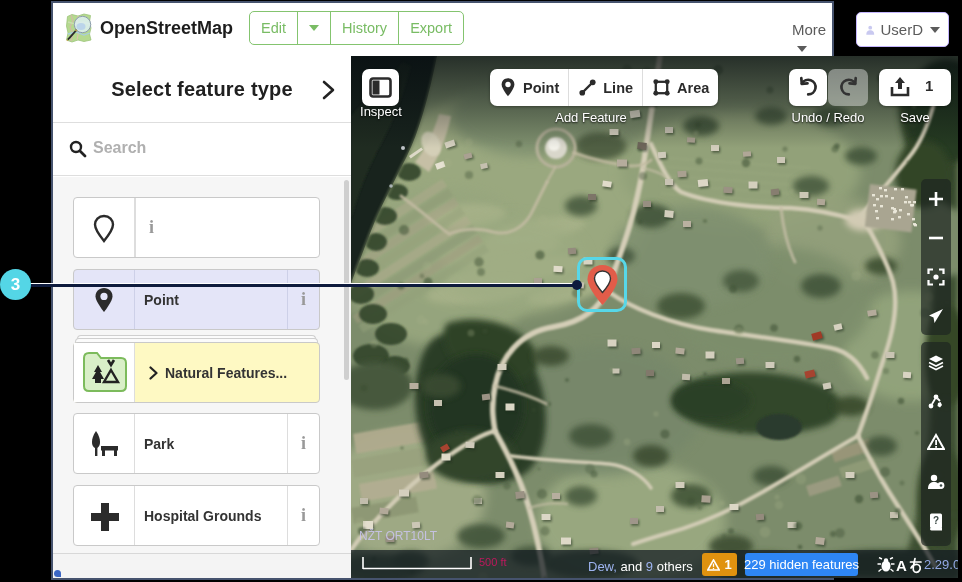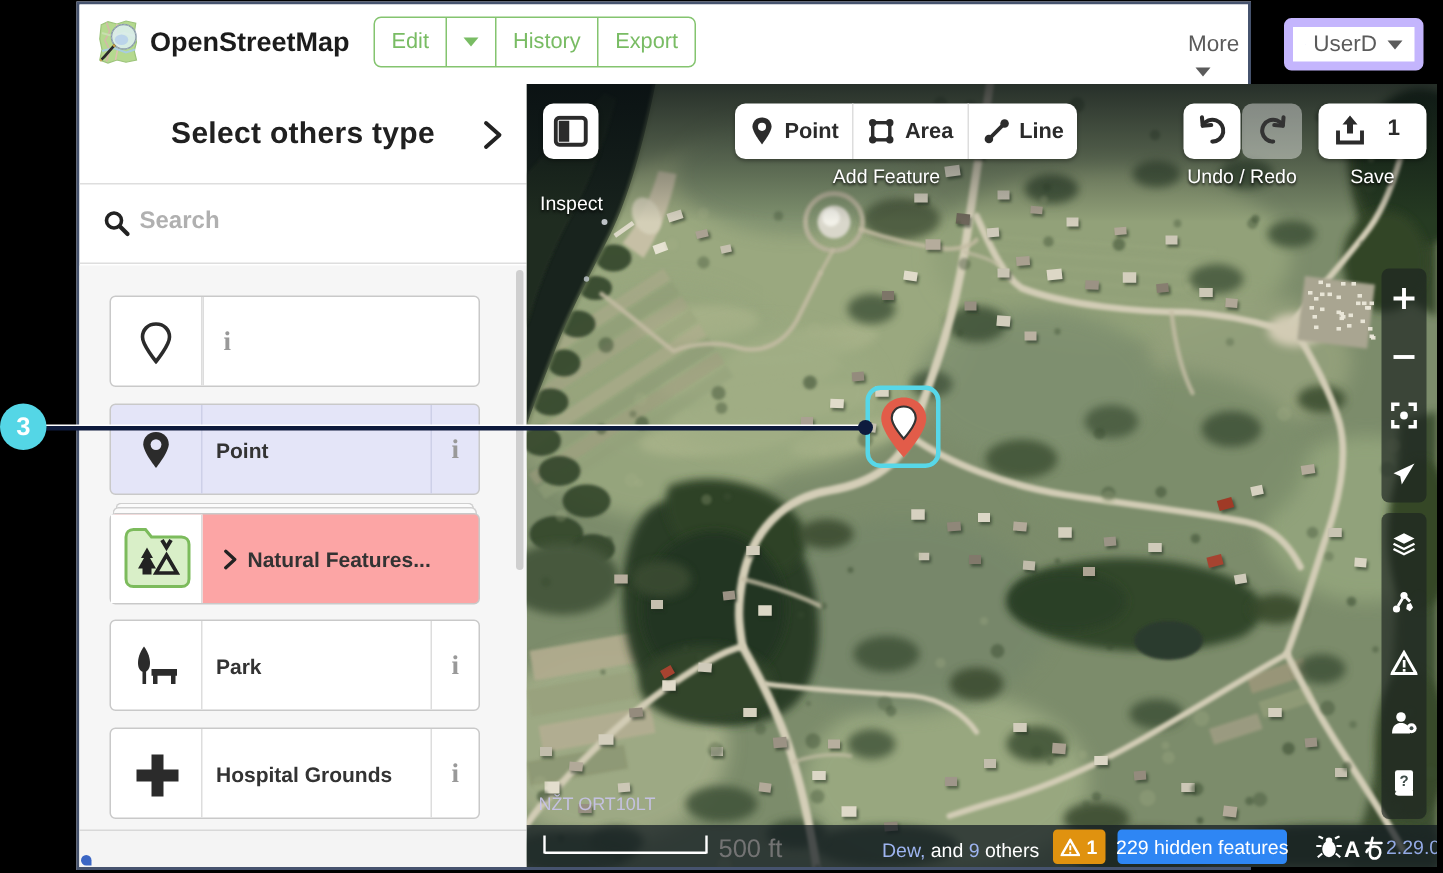--- a/index.html
+++ b/index.html
@@ -14,21 +14,21 @@
   .editgrp { position:absolute; left:196px; top:8px; height:34px; display:flex;
     border:1px solid #84c46f; border-radius:5px; background:#fff; overflow:hidden; }
   .editgrp .b { padding:0 11px; display:flex; align-items:center; color:#79bc64;
     font-size:14.5px; border-right:1px solid #84c46f;text-align:right; }
   .editgrp .b:last-child { border-right:none; }
   .caret { display:inline-block; width:0; height:0; border-left:5px solid transparent;
     border-right:5px solid transparent; border-top:6px solid #79bc64; }
   .more { position:absolute; left:739px; top:18px; font-size:15px; color:#5b5b5b; }
   .more .caret { border-top-color:#5b5b5b; margin-left:5px; }
   .userbtn { position:absolute; left:803px; top:9px; width:93px; height:35px;
-    border:6px solid #c4b5fd; border-radius:5px; display:flex; align-items:center;
+    border:1px solid #c4b5fd; border-radius:5px; display:flex; align-items:center;
     padding:0 8px; background:#fff; }
   .userbtn .uname { font-size:15px; color:#5b5b5b; margin-left:5px; }
   .userbtn .caret { border-top-color:#5b5b5b; margin-left:7px; }
   
   .side { position:absolute; left:0; top:53px; width:298px; height:522px; background:#fff; }
   .side h1 { font-size:20px; font-weight:bold; color:#202020; text-align:center;
     padding-top:22px; letter-spacing:0.2px; }
   .srow { position:absolute; left:0; top:66px; width:100%; height:54px;
     border-top:1px solid #dedede; border-bottom:1px solid #dedede; }
   .srow .ph { position:absolute; left:40px; top:16px; font-size:16px; font-weight:bold; color:#b0b0b0; }
@@ -98,21 +98,21 @@
       <svg width="23" height="23" viewBox="0 0 20 20">
           <circle cx="10" cy="6.5" r="3.6" fill="#c9c9f0"></circle>
           <path d="M2.5 20 C2.5 13.5 6 11.5 10 11.5 C14 11.5 17.5 13.5 17.5 20 Z" fill="#c9c9f0"></path>
         </svg>
       <span class="uname">UserD</span>
         <span class="caret"></span>
     </div>
   </div>
 
   <div class="side">
-    <h1>Select others type</h1>
+    <h1>Select feature type</h1>
     <svg class="chevsvg" style="position:absolute; right:16px; top:24px" width="13" height="20" viewBox="0 0 13 20">
         <path d="M2 2 L11 10 L2 18" fill="none" stroke="#222" stroke-width="2.6" stroke-linecap="round" stroke-linejoin="round"></path>
       </svg>
     <div class="srow">
       <svg style="position:absolute;left:16px;top:17px" width="18" height="18" viewBox="0 0 18 18">
           <circle cx="7" cy="7" r="5" fill="none" stroke="#222" stroke-width="2.4"></circle>
           <line x1="11" y1="11" x2="16" y2="16" stroke="#222" stroke-width="2.8" stroke-linecap="round"></line>
         </svg>
       <div class="ph">Search</div>
     </div>
@@ -131,21 +131,21 @@
               <path d="M12 1 C6.8 1 3.5 4.8 3.5 9.2 C3.5 14.4 12 25 12 25 C12 25 20.5 14.4 20.5 9.2 C20.5 4.8 17.2 1 12 1 Z" fill="#2b2b2b"></path>
               <circle cx="12" cy="9.4" r="3.6" fill="#e4e5f8"></circle>
             </svg>
           </div>
         <div class="tx">Point</div>
         <div class="info" style="border-left-color:#cdd0e8">i</div>
       </div>
 
       <div style="position:absolute; left:24px; top:158px; width:239px; height:6px; border:1px solid #cfcfcf; border-bottom:none; border-radius:4px 4px 0 0; background:#fbfbfb"></div>
       <div style="position:absolute; left:22px; top:161px; width:243px; height:6px; border:1px solid #cfcfcf; border-bottom:none; border-radius:4px 4px 0 0; background:#fbfbfb"></div>
-      <div class="card" style="top:165px; background:#fca5a5">
+      <div class="card" style="top:165px; background:#fef9c3">
         <div class="ic" style="background:#fff">
           <svg style="position:absolute;left:7px;top:7px" width="48" height="44" viewBox="0 0 48 44">
             <path d="M3 8 C3 5 5 3 8 3 L16 3 L20 8 L40 8 C43 8 45 10 45 13 L45 36 C45 39 43 41 40 41 L8 41 C5 41 3 39 3 36 Z" fill="#d9efc8" stroke="#7cbb5c" stroke-width="2"></path>
             <path d="M17 15 L21 22 L19 22 L23 29 L20 29 L20 33 L14 33 L14 29 L11 29 L15 22 L13 22 Z" fill="#222"></path>
             <path d="M30 20 L37 32 L23 32 Z" fill="none" stroke="#222" stroke-width="2.4"></path>
             <path d="M27 10 L30 15 L33 10" fill="none" stroke="#222" stroke-width="2.6"></path>
           </svg>
         </div>
         <div class="tx" style="padding-left:14px"><svg width="9" height="14" viewBox="0 0 9 14" style="margin-right:7px">
               <path d="M1.5 1.5 L7.5 7 L1.5 12.5" fill="none" stroke="#222" stroke-width="2.2" stroke-linecap="round" stroke-linejoin="round"></path>
@@ -804,38 +804,38 @@
 <rect width="607" height="522" fill="#6a7a5e" opacity="0.0" filter="url(#noise)"></rect>
       </svg>
     <div class="topshade"></div>
 
     <div class="mbtn" style="left:11px; top:13px; width:37px; height:37px">
       <svg style="position:absolute;left:7px;top:8px" width="23" height="21" viewBox="0 0 23 21">
           <rect x="1.5" y="1.5" width="20" height="18" rx="2.5" fill="none" stroke="#2b2b2b" stroke-width="2.6"></rect>
           <rect x="3.5" y="3.5" width="7" height="14" fill="#2b2b2b"></rect>
         </svg>
     </div>
-    <div class="mlabel" style="left:0px; top:72px; width:60px">Inspect</div>
+    <div class="mlabel" style="left:0px; top:48px; width:60px">Inspect</div>
     <div class="mbtn grpbtn" style="left:139px; top:13px; height:37px">
       <div class="gb"><svg width="18" height="22" viewBox="0 0 24 28" style="margin-right:6px">
             <path d="M12 1 C6.8 1 3.5 4.8 3.5 9.2 C3.5 14.4 12 25 12 25 C12 25 20.5 14.4 20.5 9.2 C20.5 4.8 17.2 1 12 1 Z" fill="#2b2b2b"></path>
             <circle cx="12" cy="9.4" r="3.6" fill="#fff"></circle>
           </svg>Point</div>
+      <div class="gb"><svg width="19" height="19" viewBox="0 0 20 20" style="margin-right:6px">
+            <line x1="5" y1="15" x2="15" y2="5" stroke="#2b2b2b" stroke-width="2.6"></line>
+            <circle cx="4.5" cy="15.5" r="3" fill="#2b2b2b"></circle>
+            <circle cx="15.5" cy="4.5" r="3" fill="#2b2b2b"></circle>
+          </svg>Line</div>
       <div class="gb"><svg width="19" height="19" viewBox="0 0 20 20" style="margin-right:6px">
             <rect x="4" y="4" width="12" height="12" fill="none" stroke="#2b2b2b" stroke-width="2.4"></rect>
             <circle cx="4" cy="4" r="2.6" fill="#2b2b2b"></circle>
             <circle cx="16" cy="4" r="2.6" fill="#2b2b2b"></circle>
             <circle cx="4" cy="16" r="2.6" fill="#2b2b2b"></circle>
             <circle cx="16" cy="16" r="2.6" fill="#2b2b2b"></circle>
           </svg>Area</div>
-      <div class="gb"><svg width="19" height="19" viewBox="0 0 20 20" style="margin-right:6px">
-            <line x1="5" y1="15" x2="15" y2="5" stroke="#2b2b2b" stroke-width="2.6"></line>
-            <circle cx="4.5" cy="15.5" r="3" fill="#2b2b2b"></circle>
-            <circle cx="15.5" cy="4.5" r="3" fill="#2b2b2b"></circle>
-          </svg>Line</div>
     </div>
     <div class="mlabel" style="left:180px; top:54px; width:120px">Add Feature</div>
     <div class="mbtn" style="left:438px; top:13px; width:38px; height:37px">
       <svg style="position:absolute;left:8px;top:7px" width="22" height="22" viewBox="0 0 22 22">
           <g stroke="#2b2b2b" stroke-width="2.7" fill="none" stroke-linecap="round" stroke-linejoin="round">
             <path d="M11.2 18.4 A 7.3 7.3 0 1 0 4.9 7.5"></path>
             <path d="M4.3 2.2 L4.8 7.9 L10.5 7.4"></path>
           </g>
         </svg>
     </div>
@@ -924,21 +924,21 @@
       <path d="M16.5 1 C7.6 1 1.5 7.6 1.5 15.2 C1.5 24.5 16.5 41 16.5 41 C16.5 41 31.5 24.5 31.5 15.2 C31.5 7.6 25.4 1 16.5 1 Z" fill="#e25c49"></path>
       <path d="M16.5 7 C11.5 7 8.5 10.6 8.5 14.6 C8.5 19.6 16.5 28.5 16.5 28.5 C16.5 28.5 24.5 19.6 24.5 14.6 C24.5 10.6 21.5 7 16.5 7 Z" fill="#fff" stroke="#333" stroke-width="1.4"></path>
     </svg>
 
     <div class="attr">NŽT ORT10LT</div>
 
     <div class="bottombar"></div>
     <svg style="position:absolute; left:11px; top:500px" width="115" height="14" viewBox="0 0 115 14">
         <path d="M1 1 V13 M1 12.5 H109 M109 1 V13" stroke="#fff" stroke-width="1.6" fill="none"></path>
       </svg>
-    <div style="position:absolute; left:128px; top:500px; font-size:17px; color:#737373">500 ft</div>
+    <div style="position:absolute; left:128px; top:500px; font-size:11px; color:#be185d">500 ft</div>
     <div style="position:absolute; left:237px; top:503px; font-size:13px; color:#fff; white-space:nowrap"><span style="color:#9eb4f0">Dew,</span> and <span style="color:#9eb4f0">9</span> others</div>
     <div style="position:absolute; left:351px; top:497px; width:35px; height:23px; background:#e0920f; border-radius:3px; color:#fff; display:flex; align-items:center; justify-content:center">
       <svg width="13" height="12" viewBox="0 0 18 16">
           <path d="M9 1 L17 15 L1 15 Z" fill="none" stroke="#fff" stroke-width="2.2"></path>
           <rect x="8.1" y="6" width="1.8" height="4.6" fill="#fff"></rect>
           <rect x="8.1" y="12" width="1.8" height="1.8" fill="#fff"></rect>
         </svg>
       <span style="font-size:13px; font-weight:bold; margin-left:4px">1</span>
     </div>
     <div style="position:absolute; left:394px; top:497px; width:113px; height:23px; background:#2e86f4; border-radius:3px; color:#fff; font-size:13px; white-space:nowrap; display:flex; align-items:center; justify-content:center">229 hidden features</div>

